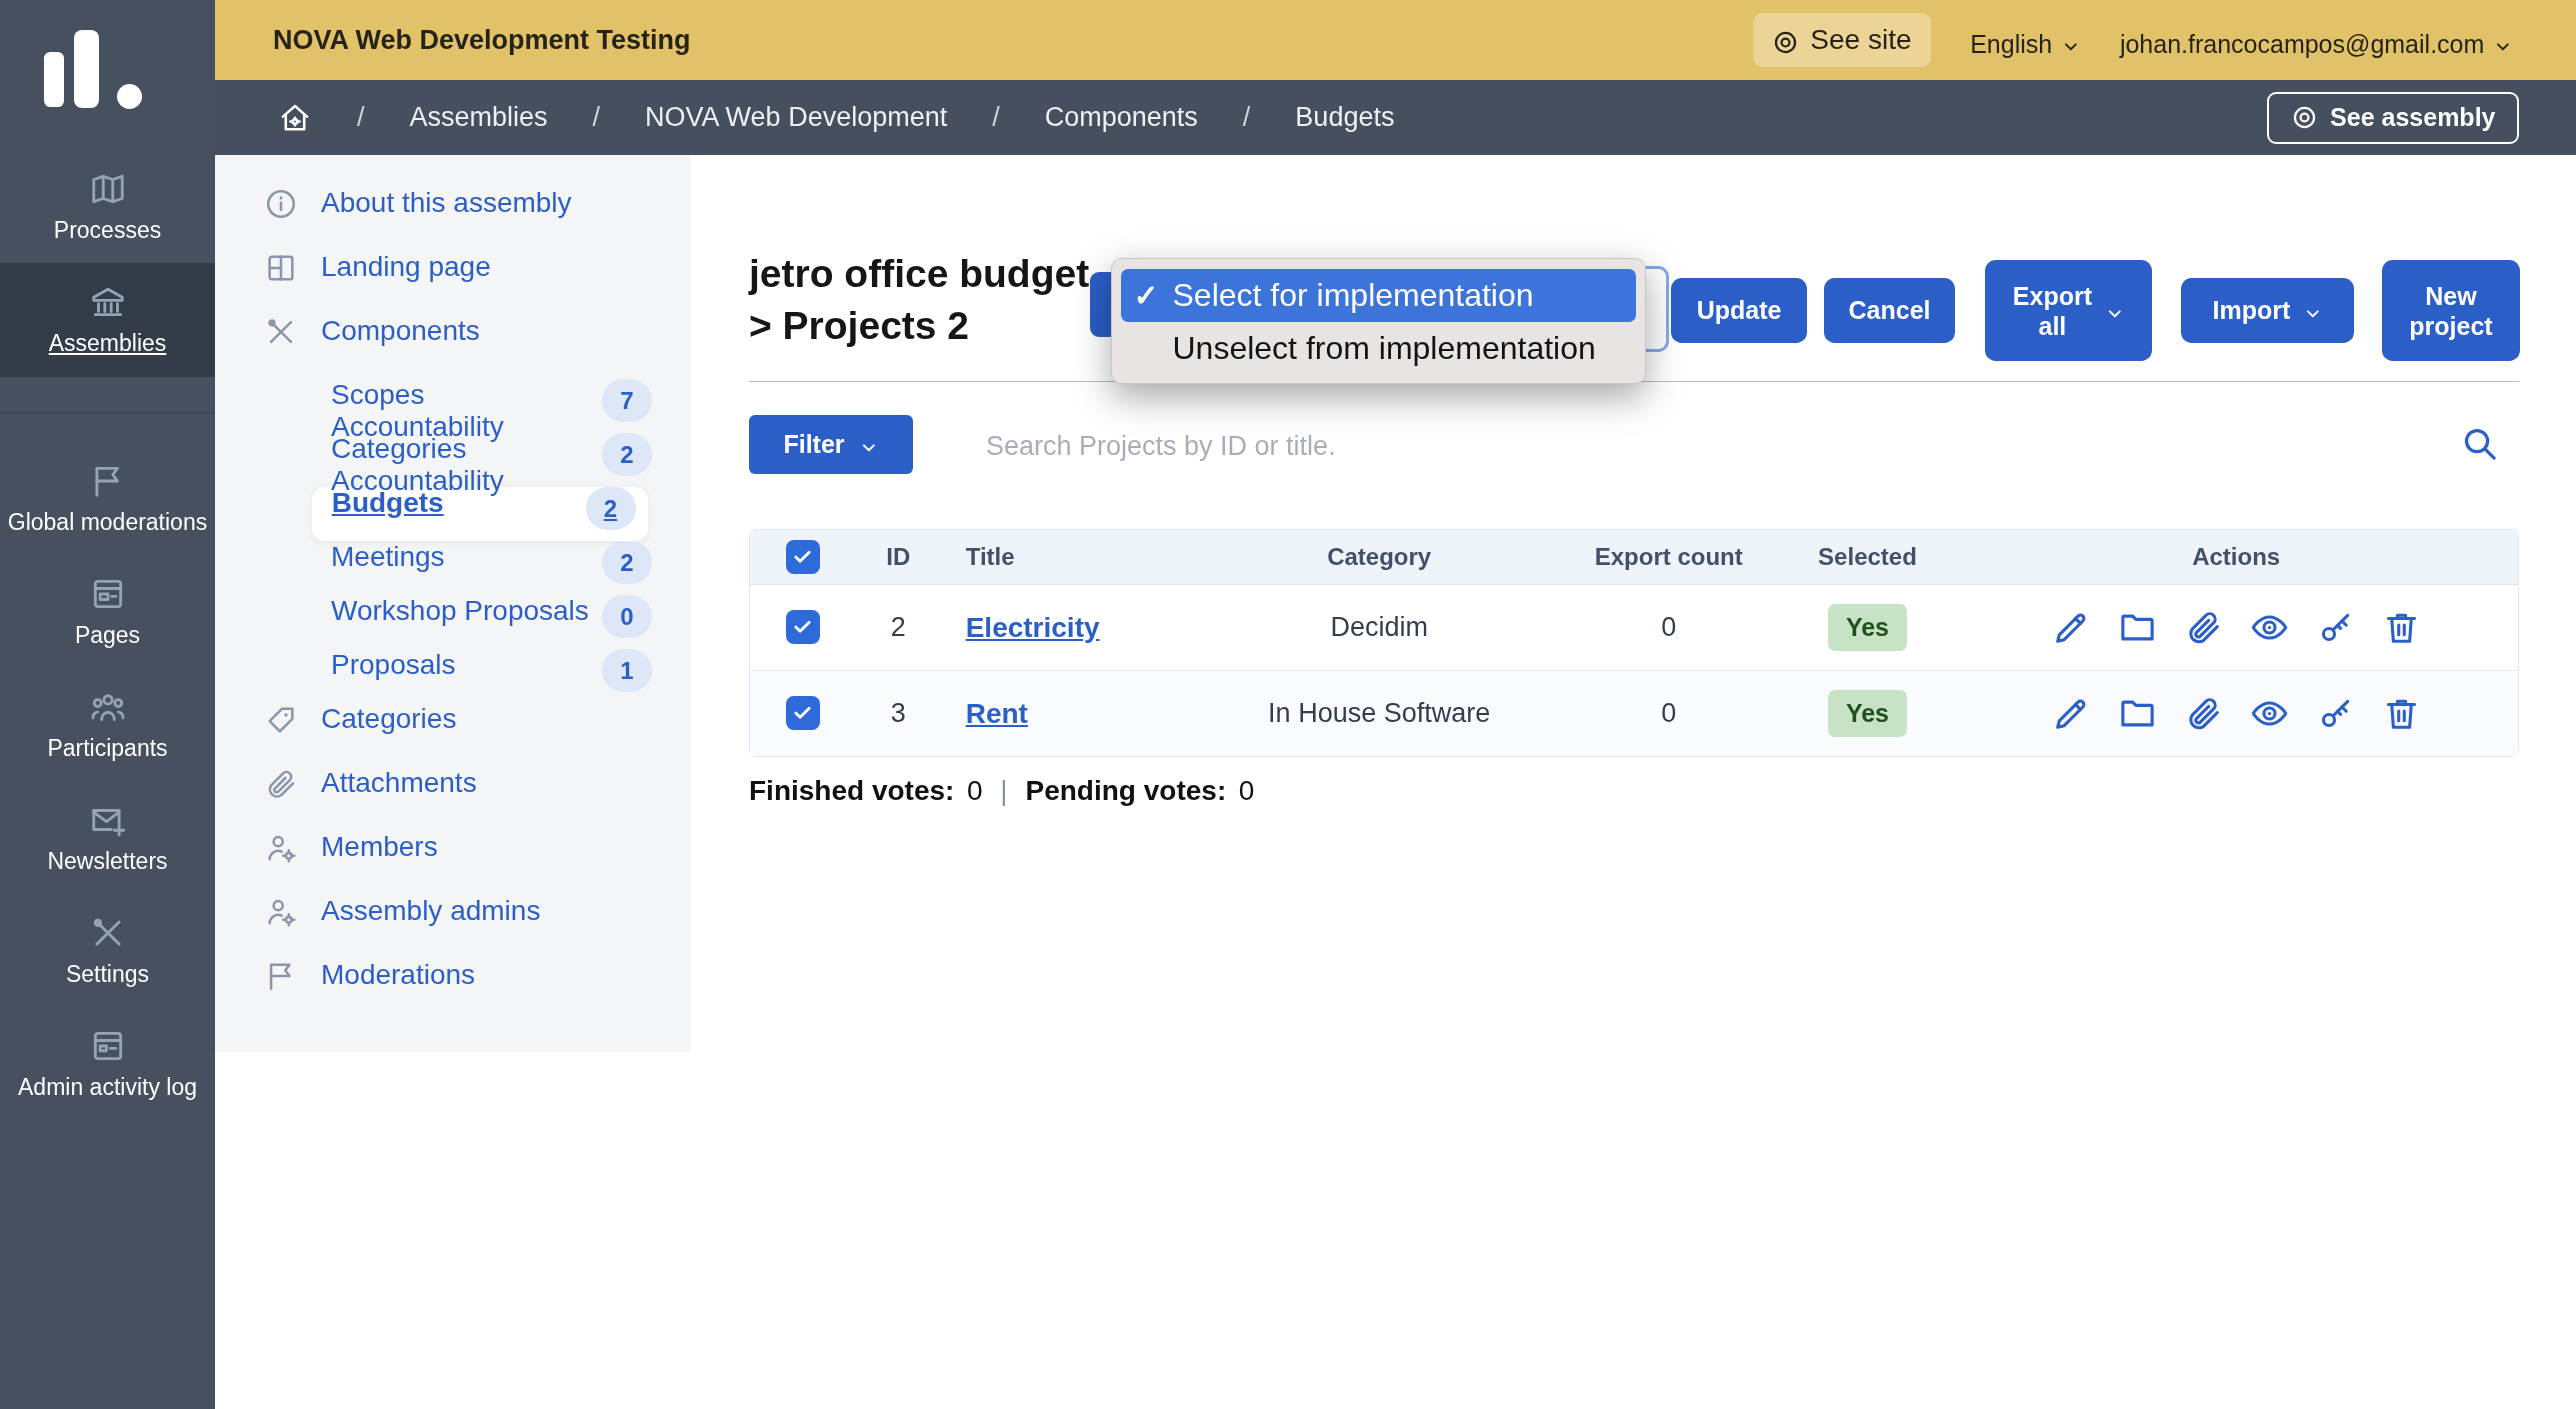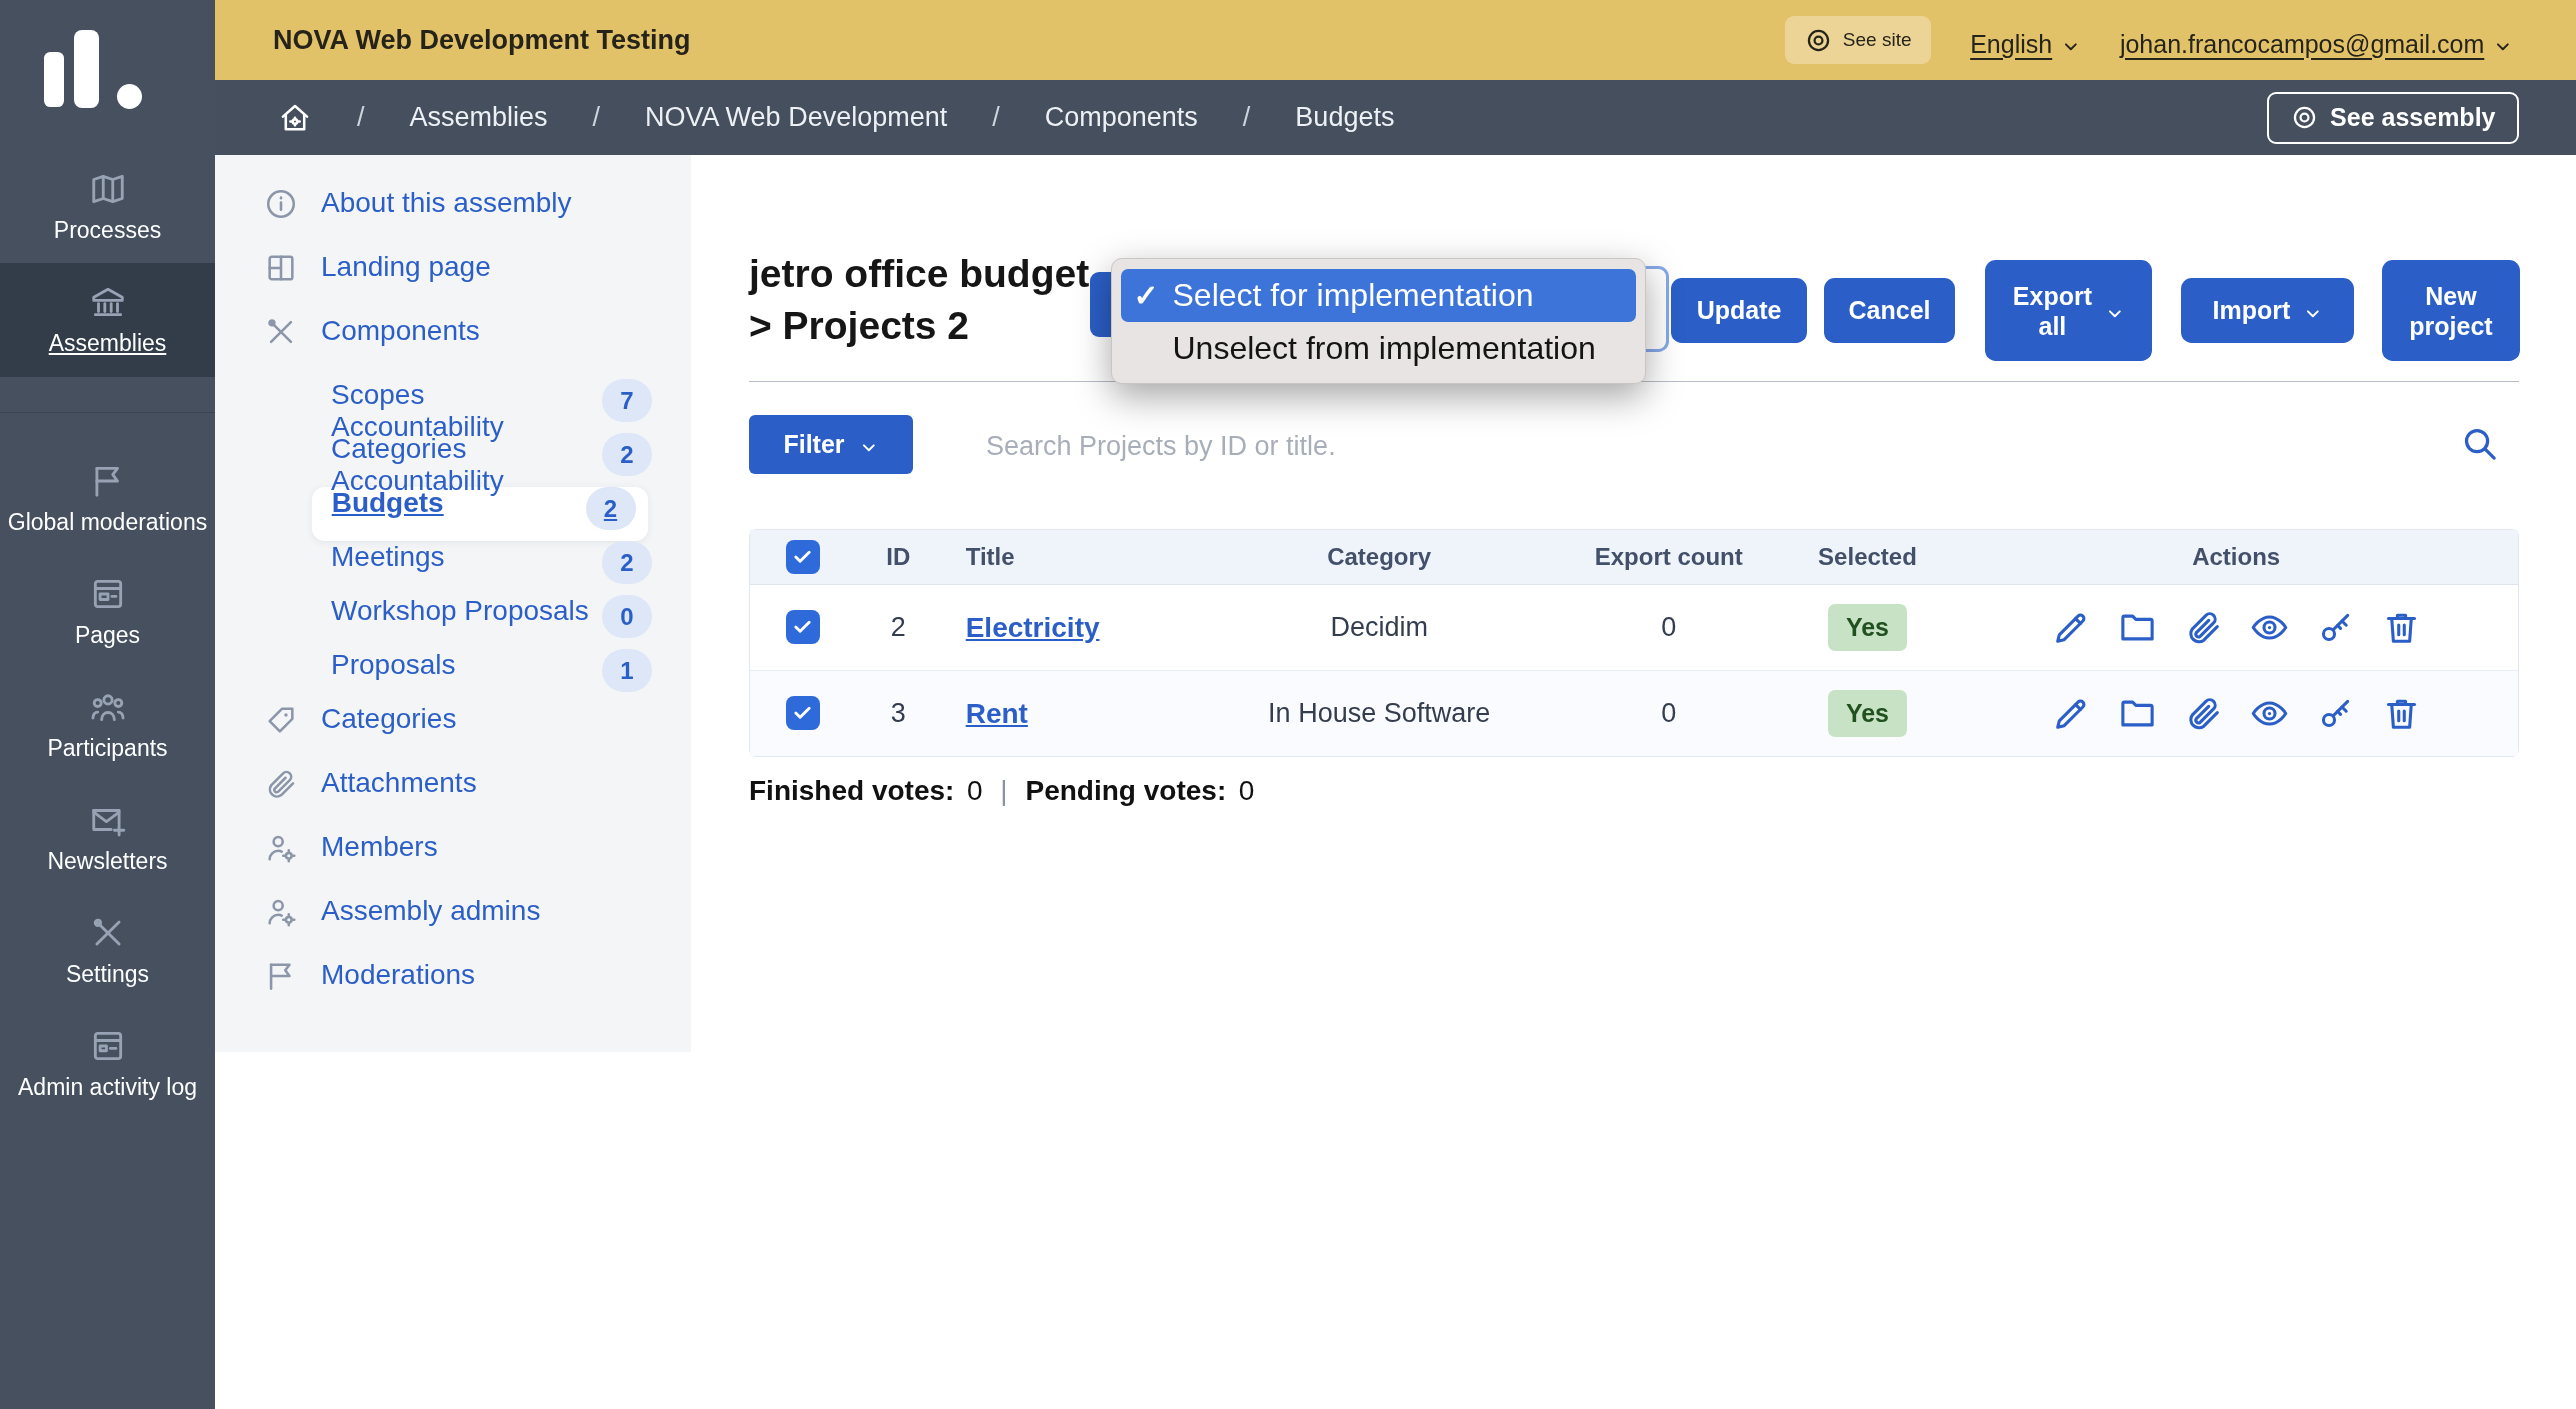--- a/index.html
+++ b/index.html
@@ -22,24 +22,24 @@
   .side-item span.lbl { font-size:23px; text-align:center; line-height:27px; padding:0 5.4px; }
   .side-item.active { background:#333d49; height:114px; }
   .side-item.active span.lbl { text-decoration:underline; }
   .side-sep { height:36px; border-bottom:1.8px solid #3a4450; margin-bottom:29px; }
 
   
   .topbar { position:absolute; left:215px; top:0; right:0; height:80px; background:#e2c268;
             display:flex; align-items:center; padding:0 63px 0 58px; }
   .topbar .site-title { font-size:27px; font-weight:700; color:#26231a; }
   .topbar .right { margin-left:auto; display:flex; align-items:center; gap:39px; }
-  .see-site { display:flex; align-items:center; gap:11px; background:rgba(255,255,255,.30);
-              border-radius:9px; padding:10.7px 19.7px; font-size:19px; color:#26231a; cursor:pointer; }
+  .see-site { display:flex; align-items:flex-end; gap:11px; background:rgba(255,255,255,.30);
+              border-radius:9px; padding:10.7px 19.7px; font-size:28px; color:#26231a; cursor:pointer; }
   .tb-link { display:flex; align-items:center; gap:9px; font-size:25px; color:#26231a;
-             text-decoration:underline; text-underline-offset:4.5px; cursor:pointer;margin-top:8px; }
+             text-underline-offset:4.5px; cursor:pointer;margin-top:8px; }
   .chev { width:19.7px; height:19.7px; }
   .tgt { width:27px; height:27px; }
 
   
   .crumbbar { position:absolute; left:215px; top:80px; right:0; height:75px; background:#454f5d;
               display:flex; align-items:center; padding:0 57px 0 63px; }
   .crumbs { display:flex; align-items:center; gap:45px; color:#edf0f4; font-size:27px; }
   .crumbs .sep { color:#cdd4dd; }
   .crumbs a { color:#edf0f4; text-decoration:none; cursor:pointer; }
   .home-ic { width:34px; height:34px; color:#fff; }

